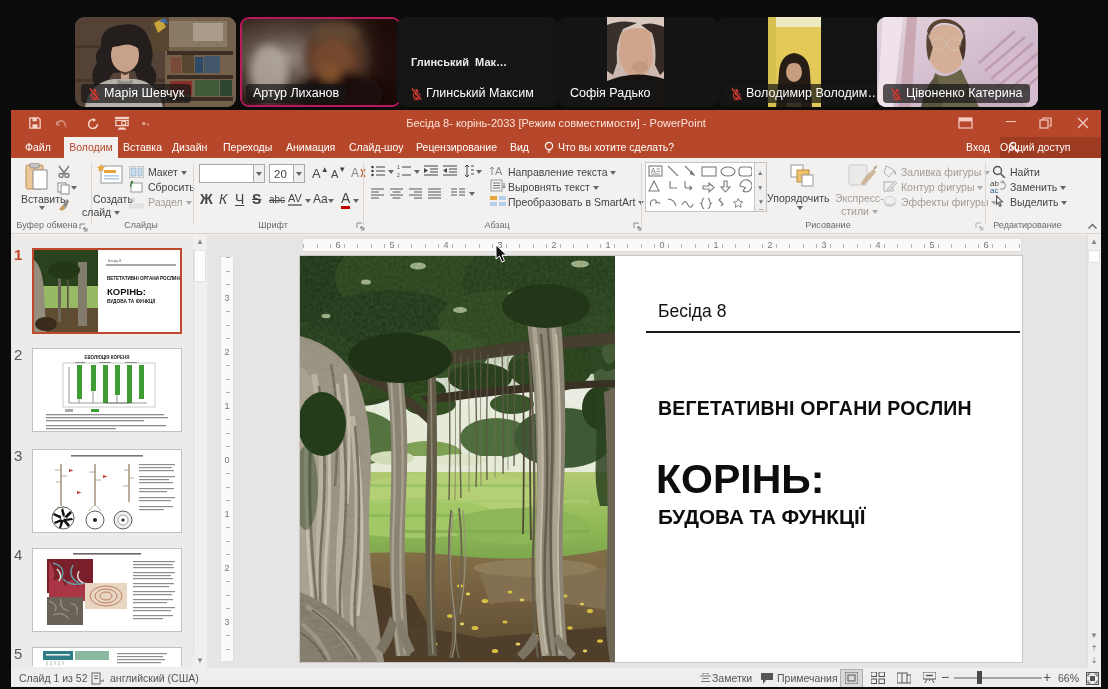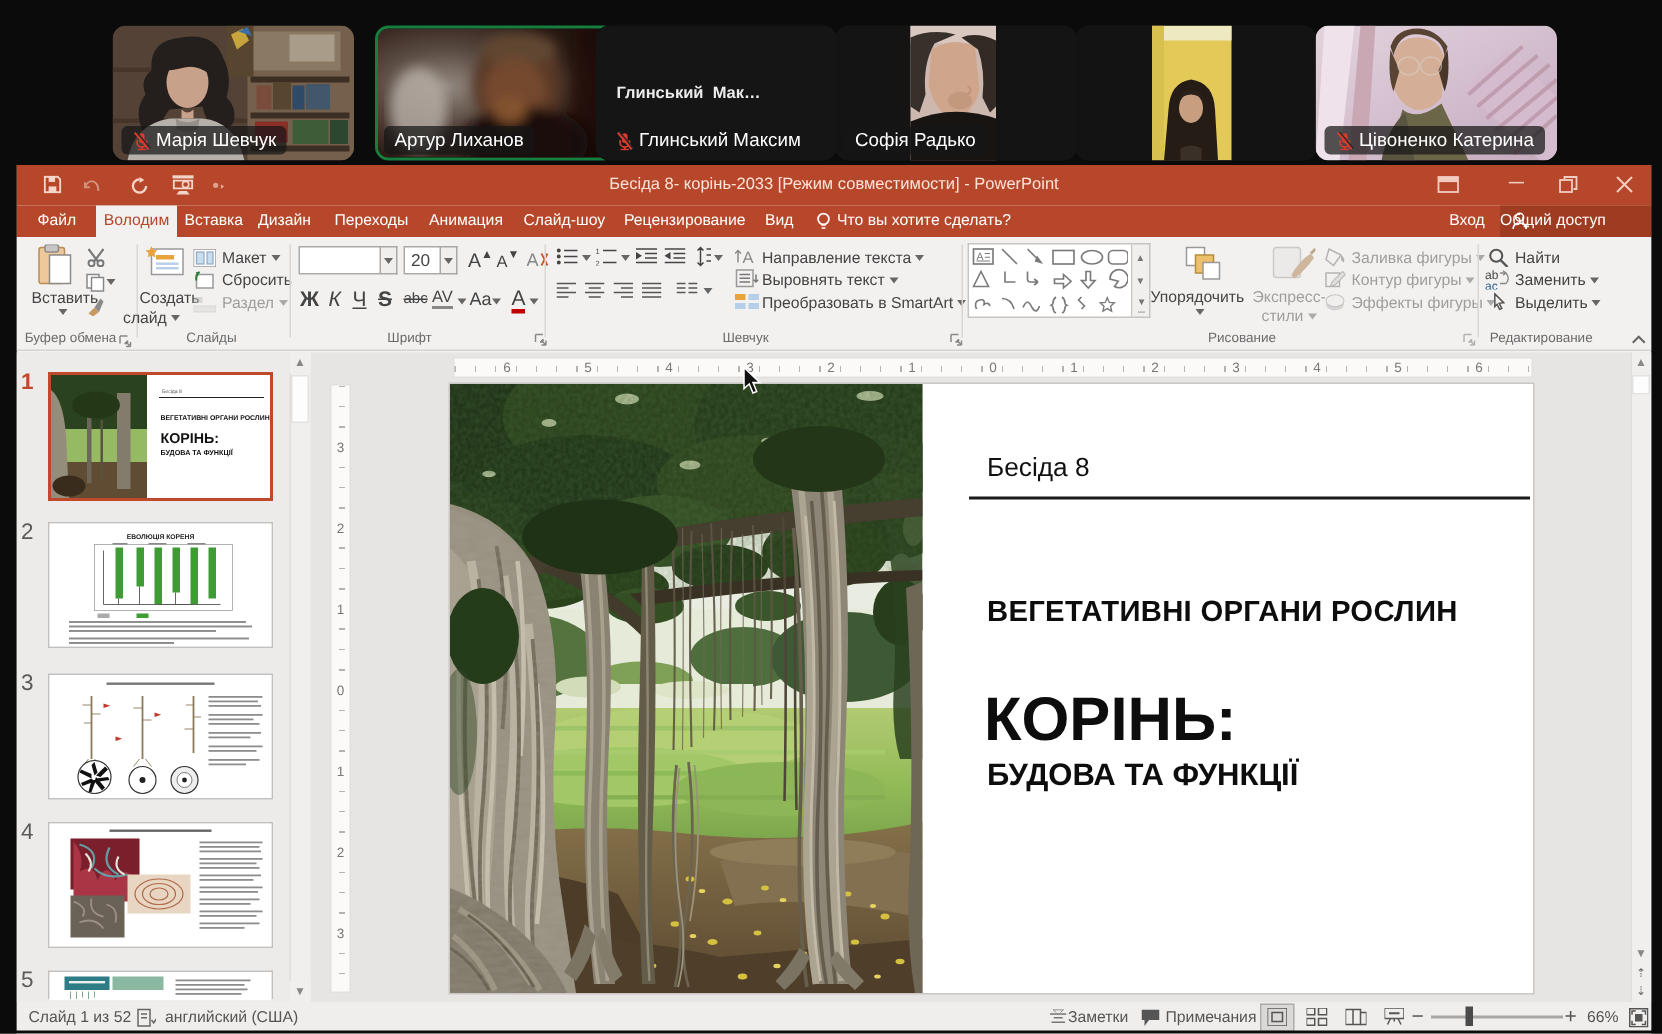--- a/index.html
+++ b/index.html
@@ -62,21 +62,21 @@
           <rect x="5" y="1.5" width="4" height="7" rx="2"></rect>
           <path d="M3 6.5 v1.5 a4 4 0 0 0 8 0 V6.5 h-1.3 v1.5 a2.7 2.7 0 0 1-5.4 0 V6.5z"></path>
           <rect x="6.3" y="11" width="1.4" height="2"></rect>
           <rect x="4" y="12.6" width="6" height="1"></rect>
         </g>
         <line x1="2" y1="1" x2="12" y2="13" stroke="#d83b2e" stroke-width="1.6"></line>
         <line x1="3.2" y1="0.4" x2="13.2" y2="12.4" stroke="#2a2a2a" stroke-width="1"></line>
       </svg>Марія Шевчук</div>
 </div>
 
-<div class="tile" style="left:250px;border:2px solid #15803d">
+<div class="tile" style="left:240px;border:2px solid #be185d">
  <svg width="157" height="86" viewBox="0 0 157 86" preserveAspectRatio="none">
   <defs>
    <radialGradient id="artbg" cx="28%" cy="45%" r="85%">
     <stop offset="0%" stop-color="#958b82"></stop>
           <stop offset="35%" stop-color="#574840"></stop>
           <stop offset="70%" stop-color="#2b1a13"></stop>
           <stop offset="100%" stop-color="#150c08"></stop>
    </radialGradient>
    <filter id="blur6">
           <feGaussianBlur stdDeviation="4"></feGaussianBlur>
@@ -129,20 +129,30 @@
  <svg width="161" height="90" viewBox="0 0 161 90" preserveAspectRatio="none">
   <rect width="161" height="90" fill="#131313"></rect>
   <rect x="51" y="0" width="53" height="90" fill="#e3ca58"></rect>
   <rect x="51" y="0" width="53" height="10" fill="#efe9c2"></rect>
   <rect x="51" y="0" width="8" height="90" fill="#d8c050"></rect>
   <path d="M62 56 Q63 38 77 36 Q92 38 93 56 L95 90 L59 90 Z" fill="#241c15"></path>
   <ellipse cx="77" cy="55" rx="8" ry="10" fill="#c79e80"></ellipse>
   <path d="M68 50 Q77 42 86 50 Q84 43 77 43 Q70 43 68 50Z" fill="#2a211a"></path>
   <path d="M70 82 Q77 78 84 82 L84 90 L70 90 Z" fill="#3a3028"></path>
  </svg>
+ <div class="vlabel"><svg class="mic" viewBox="0 0 14 14">
+        <g fill="#d83b2e">
+          <rect x="5" y="1.5" width="4" height="7" rx="2"></rect>
+          <path d="M3 6.5 v1.5 a4 4 0 0 0 8 0 V6.5 h-1.3 v1.5 a2.7 2.7 0 0 1-5.4 0 V6.5z"></path>
+          <rect x="6.3" y="11" width="1.4" height="2"></rect>
+          <rect x="4" y="12.6" width="6" height="1"></rect>
+        </g>
+        <line x1="2" y1="1" x2="12" y2="13" stroke="#d83b2e" stroke-width="1.6"></line>
+        <line x1="3.2" y1="0.4" x2="13.2" y2="12.4" stroke="#2a2a2a" stroke-width="1"></line>
+      </svg>Володимир Володим…</div>
 </div>
 
 <div class="tile" style="left:877px">
  <svg width="161" height="90" viewBox="0 0 161 90" preserveAspectRatio="none">
   <defs>
         <linearGradient id="katbg" x1="0" y1="0" x2="1" y2="1">
    <stop offset="0%" stop-color="#e3d3dd"></stop>
           <stop offset="50%" stop-color="#d4bfcf"></stop>
           <stop offset="100%" stop-color="#c3aabd"></stop>
   </linearGradient>
@@ -442,21 +452,21 @@
         <path d="M14 4 v5 M12.5 7.5 l1.5 1.5 1.5-1.5" stroke="#777" fill="none"></path>
       </svg>
     <div class="rbtn-txt" style="left:497px;top:23px">Выровнять текст <span class="arr"></span></div>
     <svg class="abs" style="left:479px;top:36px" width="16" height="13" viewBox="0 0 16 13">
         <rect x="0" y="2" width="7" height="4" fill="#e8a33d"></rect>
         <rect x="0" y="8" width="7" height="4" fill="#b5ceea"></rect>
         <rect x="9" y="2" width="7" height="4" fill="#b5ceea"></rect>
         <rect x="9" y="8" width="7" height="4" fill="#b5ceea"></rect>
       </svg>
     <div class="rbtn-txt" style="left:497px;top:38px">Преобразовать в SmartArt <span class="arr"></span></div>
-    <div class="glabel" style="left:456px;width:60px">Шевчук</div>
+    <div class="glabel" style="left:456px;width:60px">Абзац</div>
     <svg class="abs" style="left:622px;top:64px" width="9" height="9" viewBox="0 0 9 9">
         <path d="M1 1 h5 M1 1 v5 M6 4 v2 h-2 M8 8 L5 5 M8 8 h-3 M8 8 v-3" stroke="#888" stroke-width="1"></path>
       </svg>
     <div class="rsep" style="left:630px"></div>
 
     <div class="abs" style="left:634px;top:4px;width:110px;height:50px;background:#fff;border:1px solid #c6c3c0"></div>
     <svg class="abs" style="left:637px;top:7px" width="104" height="44" viewBox="0 0 104 44">
       <g fill="none" stroke="#7a7a7a" stroke-width="1.1">
         <rect x="1" y="1" width="13" height="10"></rect>
           <text x="3" y="8.2" font-size="7" fill="#7a7a7a" stroke="none" font-family="Liberation Sans">A</text>

